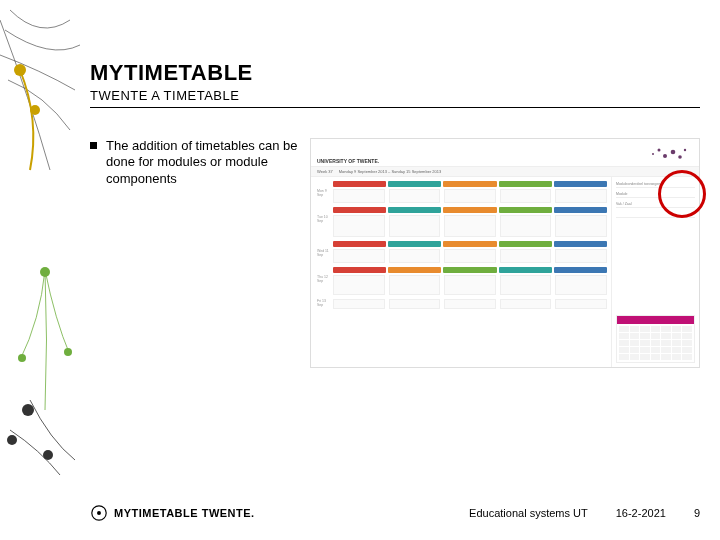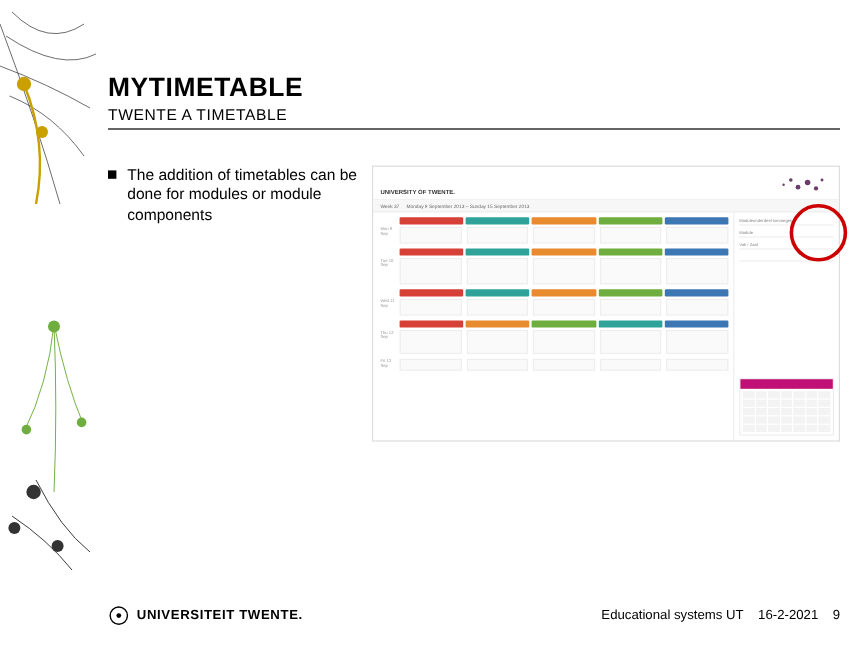--- a/index.html
+++ b/index.html
@@ -60,21 +60,21 @@
     position:absolute; width:48px; height:48px; border:3px solid #cc0000;
     border-radius:50%; top:32px; right:-6px; z-index:2;
   }
   .footer {
     position: absolute; bottom: 18px; left: 90px; right: 20px;
     display: flex; align-items: center; font-size: 11px; color: #000;
   }
   .footer-logo { display:flex; align-items:center; gap:6px; font-weight:bold; letter-spacing:0.5px; }
   .footer-logo svg { width:18px; height:18px; }
   .footer-spacer { flex:1; }
-  .footer-item { margin-left: 12px; }
+  .footer-item { margin-left: 28px; }
 </style>
 </head>
 <body>
 
 <svg class="deco-top" viewBox="0 0 100 180">
   <g stroke="#333" stroke-width="0.6" fill="none">
     <path d="M10 10 Q40 40 70 20"></path>
       <path d="M5 30 Q50 60 80 45"></path>
     <path d="M0 55 Q40 70 75 90"></path>
       <path d="M8 80 Q45 95 70 130"></path>
@@ -265,19 +265,19 @@
     </div>
   </div>
 </div>
 
 <div class="footer">
   <div class="footer-logo">
     <svg viewBox="0 0 20 20">
         <circle cx="10" cy="10" r="8" fill="none" stroke="#000" stroke-width="1.3"></circle>
         <circle cx="10" cy="10" r="2.2" fill="#000"></circle>
       </svg>
-    <span>UNIVERSITEIT TWENTE.</span>
+    <span>MYTIMETABLE TWENTE.</span>
   </div>
   <div class="footer-spacer"></div>
   <div class="footer-item">Educational systems UT</div>
   <div class="footer-item">16-2-2021</div>
   <div class="footer-item">9</div>
 </div>
 
 </body></html>

